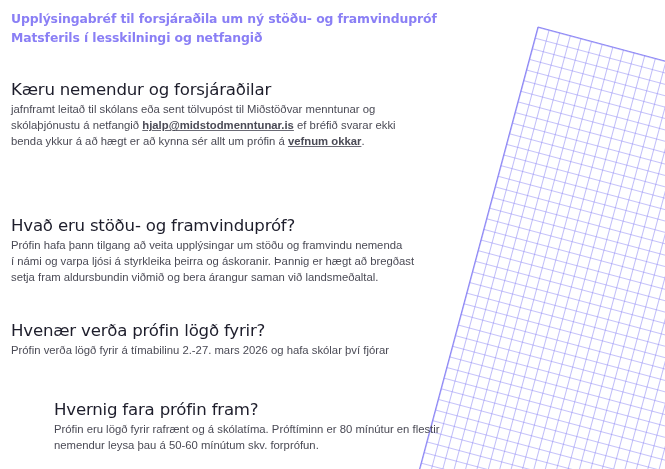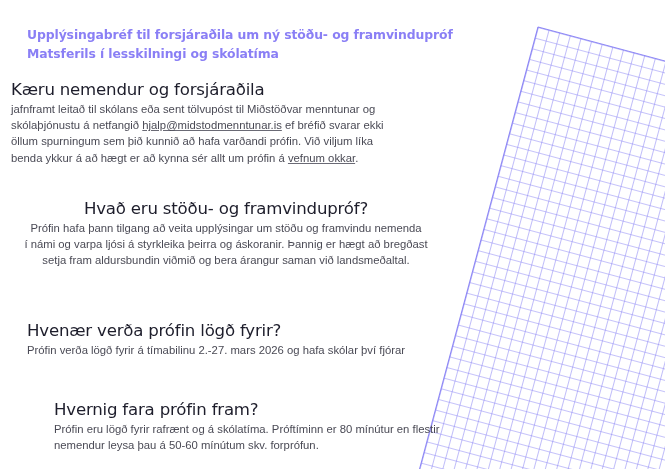--- a/index.html
+++ b/index.html
@@ -28,21 +28,21 @@
       left: 0;
       top: 0;
     }
     .content {
       position: absolute;
       left: 11px;
       top: 0;
       width: 430px;
     }
     .title {
-      margin: 16px;
+      margin: 0;
       position: absolute;
       top: 9px;
       left: 0;
       width: 420px;
       color: #8a7ff5;
       font-family: "DejaVu Sans", sans-serif;
       font-weight: bold;
       font-size: 12.4px;
       line-height: 19px;
       letter-spacing: -0.1px;
@@ -74,24 +74,25 @@
     }
     .section p .ln {
       display: block;
       white-space: nowrap;
     }
     .link {
       color: #4a4a55;
       text-decoration: underline;
       text-decoration-color: #6a6a75;
       cursor: pointer;
+      font-weight: bold;
     }
     #s1 { top: 80px; }
-    #s2 { top: 199px; text-align: center; }
-    #s3 { top: 321px; margin-left: 16px; }
+    #s2 { top: 216px; }
+    #s3 { top: 321px; }
     #s4 { top: 400px; margin-left: 43px; }
   </style>
 </head>
 <body>
 
 <div class="grid-wrap">
   <svg width="665" height="469" viewBox="0 0 665 469">
     <defs>
       <pattern id="gridpat" width="11" height="11" patternUnits="userSpaceOnUse">
         <path d="M 0 0 L 11 0 M 0 0 L 0 11" fill="none" stroke="#8c86f5" stroke-width="1.1"></path>
@@ -101,29 +102,28 @@
       <rect x="0" y="0" width="420" height="620" fill="url(#gridpat)"></rect>
       <line x1="0" y1="0" x2="420" y2="0" stroke="#8c86f5" stroke-width="1.1"></line>
       <line x1="0" y1="0" x2="0" y2="620" stroke="#8c86f5" stroke-width="1.1"></line>
     </g>
   </svg>
 </div>
 
 <div class="content">
   <h1 class="title">
     <span style="display:block">Upplýsingabréf til forsjáraðila um ný stöðu- og framvindupróf</span>
-    <span style="display:block">Matsferils í lesskilningi og skólatíma</span>
+    <span style="display:block">Matsferils í lesskilningi og netfangið</span>
   </h1>
 
   <div class="section" id="s1">
-    <h2>Kæru nemendur og forsjáraðila</h2>
+    <h2>Kæru nemendur og forsjáraðilar</h2>
     <p>
       <span class="ln">jafnframt leitað til skólans eða sent tölvupóst til Miðstöðvar menntunar og</span>
       <span class="ln"><span>skólaþjónustu á netfangið </span><a class="link">hjalp@midstodmenntunar.is</a><span> ef bréfið svarar ekki</span></span>
-      <span class="ln">öllum spurningum sem þið kunnið að hafa varðandi prófin. Við viljum líka</span>
       <span class="ln"><span>benda ykkur á að hægt er að kynna sér allt um prófin á </span><a class="link">vefnum okkar</a><span>.</span></span>
     </p>
   </div>
 
   <div class="section" id="s2">
     <h2>Hvað eru stöðu- og framvindupróf?</h2>
     <p>
       <span class="ln">Prófin hafa þann tilgang að veita upplýsingar um stöðu og framvindu nemenda</span>
       <span class="ln">í námi og varpa ljósi á styrkleika þeirra og áskoranir. Þannig er hægt að bregðast</span>
       <span class="ln">setja fram aldursbundin viðmið og bera árangur saman við landsmeðaltal.</span>

